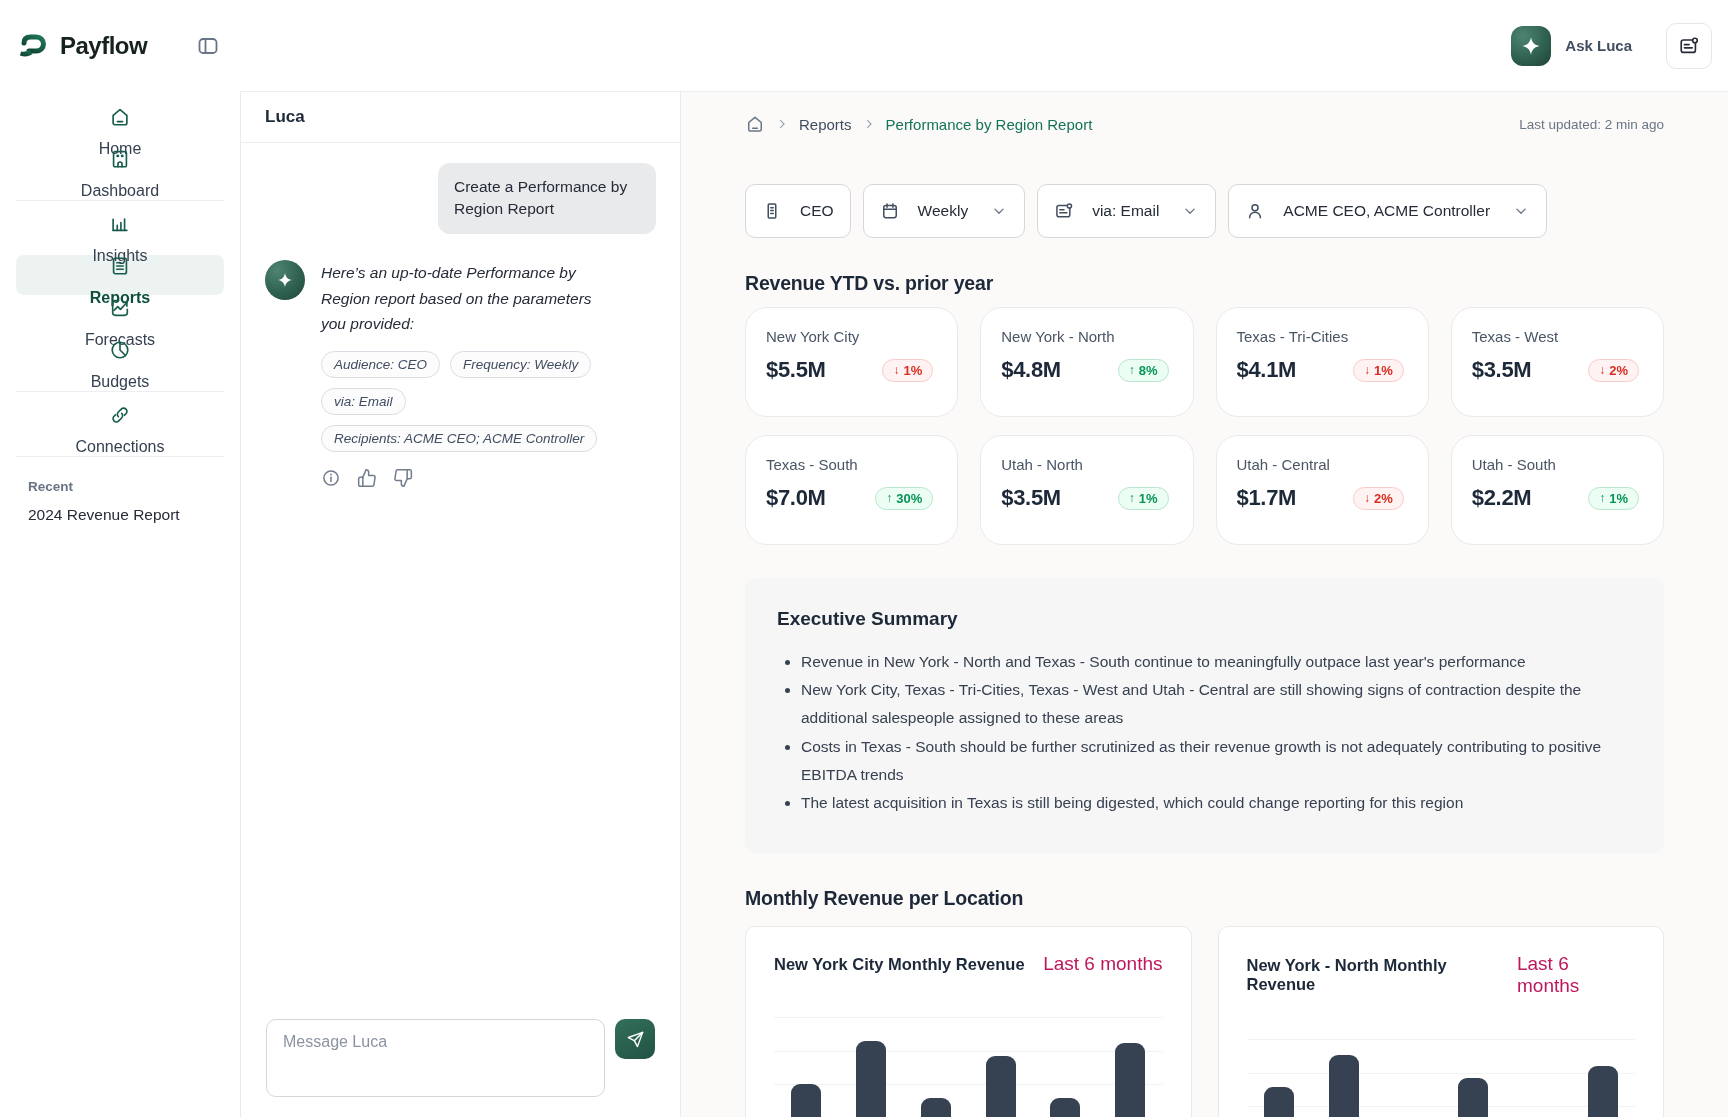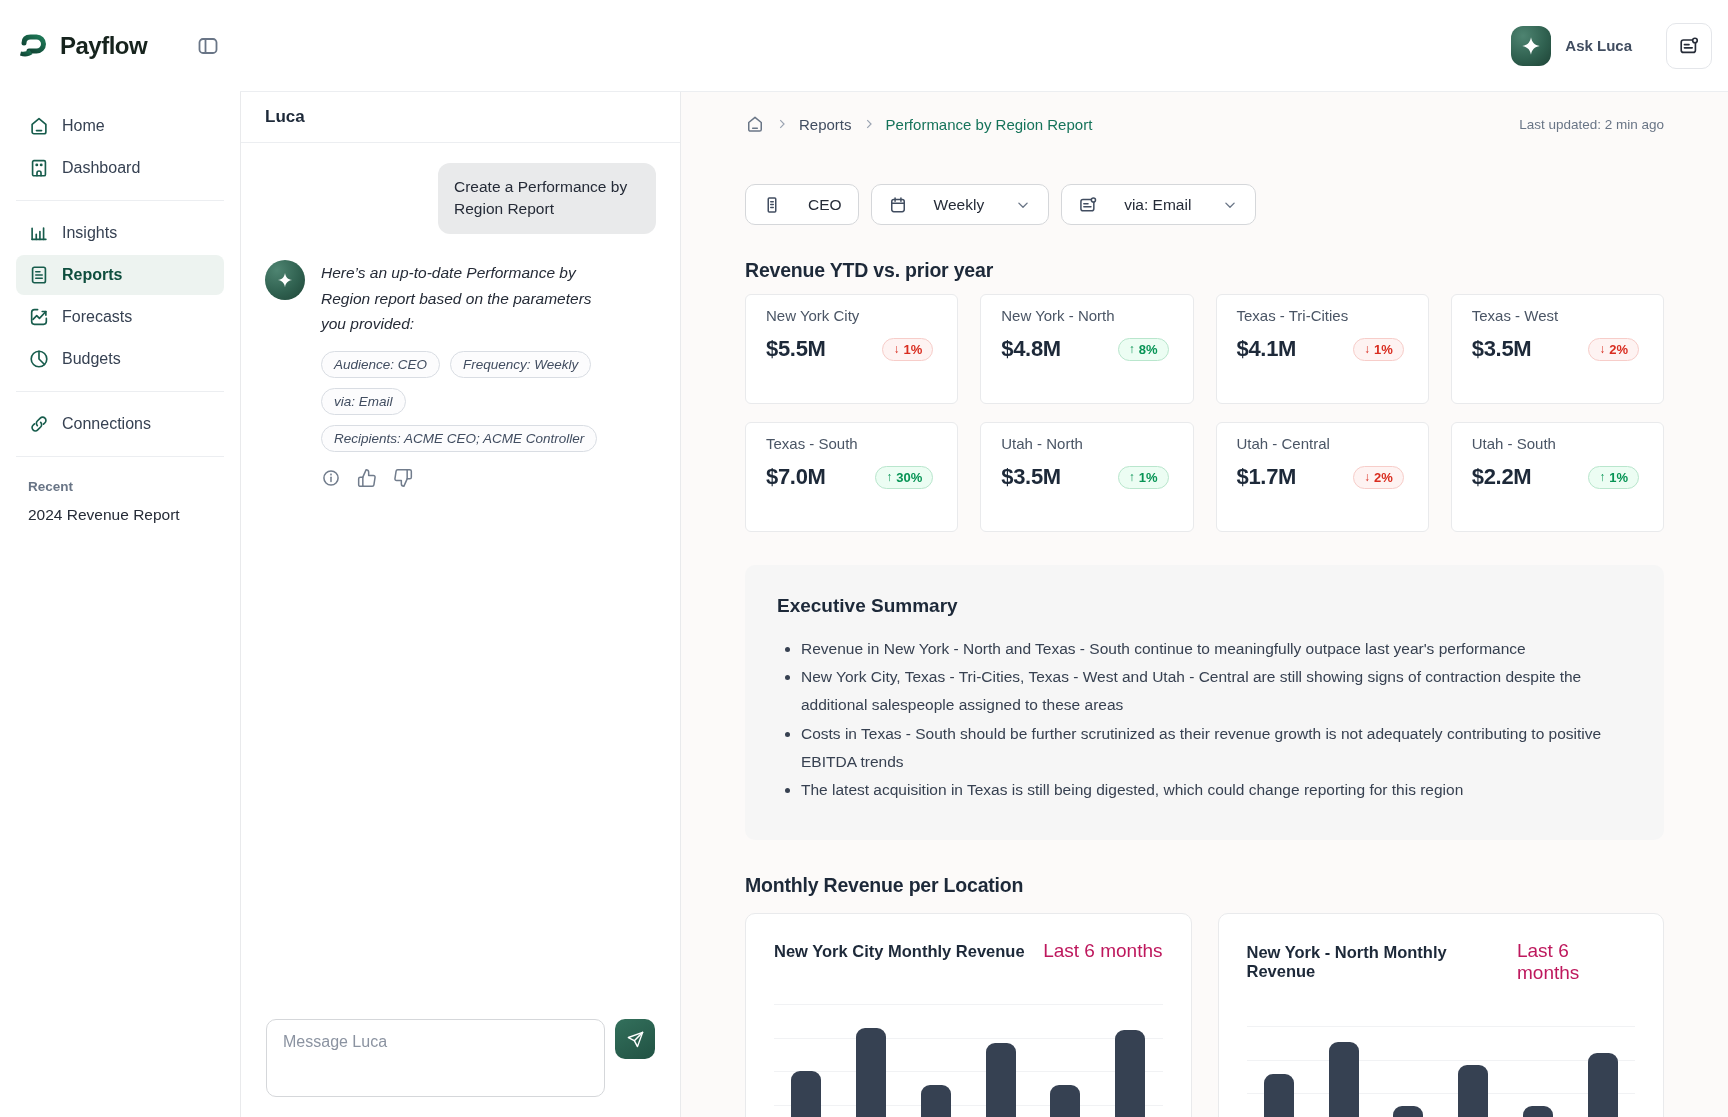--- a/index.html
+++ b/index.html
@@ -10,21 +10,21 @@
   }
   svg { display:block; }
 
   
   .sidebar { width:240px; flex:0 0 240px; display:flex; flex-direction:column; background:#fff; }
   .logo-row { height:92px; display:flex; align-items:center; padding:0 18px 0 16px; }
   .logo { display:flex; align-items:center; gap:10px; flex:1; }
   .logo-text { font-size:24px; font-weight:700; color:#16231d; letter-spacing:-0.5px; }
   .panel-toggle { width:28px; height:28px; display:flex; align-items:center; justify-content:center; color:#697586; cursor:pointer; background:none; border:none; }
   .nav { padding:14px 16px 0; flex:1; }
-  .nav-item { display:flex; align-items:center; gap:12px; height:40px; padding:0 12px; border-radius:8px; font-size:16px; color:#364152; cursor:pointer; margin-bottom:2px; }
+  .nav-item { display:flex; align-items:center; gap:12px; height:40px; padding:0 12px; border-radius:8px; font-size:16px; color:#364152; cursor:pointer; margin-bottom:2px;flex-direction:column; }
   .nav-item .nicon { color:#175c4c; }
   .nav-item.active { background:#edf3f0; }
   .nav-item.active .nlabel { color:#0e4e3e; font-weight:700; }
   .nav-divider { height:1px; background:#eceef1; margin:12px 0; }
   .recent-label { font-size:13.5px; color:#697586; font-weight:600; padding:10px 12px 4px; }
   .recent-item { font-size:15.5px; color:#252b37; padding:8px 12px; border-radius:8px; cursor:pointer; }
   .user-card { border-top:1px solid #eceef1; padding:16px 16px 22px; display:flex; align-items:flex-start; gap:12px; }
   .avatar { width:38px; height:38px; border-radius:50%; flex:0 0 38px;
     background:
       radial-gradient(7px 7px at 56% 86%, #b8262f 96%, transparent),
@@ -71,28 +71,28 @@
 
   .breadcrumb-row { margin-top:22px; display:flex; align-items:center; }
   .breadcrumb { display:flex; align-items:center; gap:10px; flex:1; }
   .crumb { font-size:15px; color:#414d60; cursor:pointer; }
   .crumb.current { color:#15735a; font-weight:400; cursor:default; }
   .crumb-sep { color:#9aa3b2; }
   .crumb-home { color:#697586; cursor:pointer; }
   .last-updated { font-size:13.5px; color:#697586; }
 
   .filters { display:flex; gap:12px; margin-top:50px; }
-  .filter-btn { height:41px; background:#fff; border:1px solid #d5d7da; border-radius:10px; display:flex; align-items:center; gap:26px; padding:0 16px; font-size:15.5px; color:#252b37; cursor:pointer; font-family:inherit; }
+  .filter-btn { height:54px; background:#fff; border:1px solid #d5d7da; border-radius:10px; display:flex; align-items:center; gap:18px; padding:0 16px; font-size:15.5px; color:#252b37; cursor:pointer; font-family:inherit; }
   .filter-btn .ficon { color:#414d60; }
   .filter-btn .fchev { color:#697586; margin-left:4px; }
 
   .section-title { margin-top:34px; font-size:19.5px; font-weight:700; color:#1d2939; letter-spacing:-0.2px; }
 
   .cards-grid { margin-top:12px; display:grid; grid-template-columns:repeat(4,1fr); gap:18px 22px; }
-  .stat-card { background:#fff; border:1px solid #e9eaec; border-radius:6px; height:110px; padding:12px 24px 0 20px; }
+  .stat-card { background:#fff; border:1px solid #e9eaec; border-radius:22px; height:110px; padding:20px 24px 0 20px; }
   .stat-region { font-size:15px; color:#4a5565; }
   .stat-value-row { margin-top:12px; display:flex; align-items:center; justify-content:space-between; }
   .stat-value { font-size:22px; font-weight:700; color:#1d2939; letter-spacing:-0.3px; }
   .badge { display:inline-flex; align-items:center; gap:4px; border-radius:999px; padding:3px 10px; font-size:13px; font-weight:600; }
   .badge .arrow { font-size:12px; }
   .badge.down { color:#d92d20; background:#fef3f2; border:1px solid #f7cdc9; }
   .badge.up { color:#079455; background:#ecfdf3; border:1px solid #b9e6cd; }
 
   .exec-panel { margin-top:33px; background:#f6f6f6; border-radius:10px; padding:30px 32px 36px; }
   .exec-title { font-size:19px; font-weight:700; color:#1d2939; }
@@ -376,20 +376,34 @@
               <circle cx="18.5" cy="6" r="2.5" fill="#ffffff"></circle>
             </svg>
           </span>
           <span>via: Email</span>
           <span class="fchev">
             <svg width="18" height="18" viewBox="0 0 24 24" fill="none" stroke="currentColor" stroke-width="1.8" stroke-linecap="round" stroke-linejoin="round">
                 <path d="M6.5 9.5 12 15 17.5 9.5"></path>
               </svg>
           </span>
         </button>
+        <button class="filter-btn">
+          <span class="ficon">
+            <svg width="20" height="20" viewBox="0 0 24 24" fill="none" stroke="currentColor" stroke-width="1.8" stroke-linecap="round">
+              <circle cx="12" cy="8" r="3.6"></circle>
+                <path d="M5.5 20 a6.5 6.5 0 0 1 13 0"></path>
+            </svg>
+          </span>
+          <span>ACME CEO, ACME Controller</span>
+          <span class="fchev">
+            <svg width="18" height="18" viewBox="0 0 24 24" fill="none" stroke="currentColor" stroke-width="1.8" stroke-linecap="round" stroke-linejoin="round">
+                <path d="M6.5 9.5 12 15 17.5 9.5"></path>
+              </svg>
+          </span>
+        </button>
       </div>
 
       <h2 class="section-title">Revenue YTD vs. prior year</h2>
 
       <div class="cards-grid">
         <div class="stat-card">
           <div class="stat-region">New York City</div>
           <div class="stat-value-row">
             <span class="stat-value">$5.5M</span>
             <span class="badge down">

